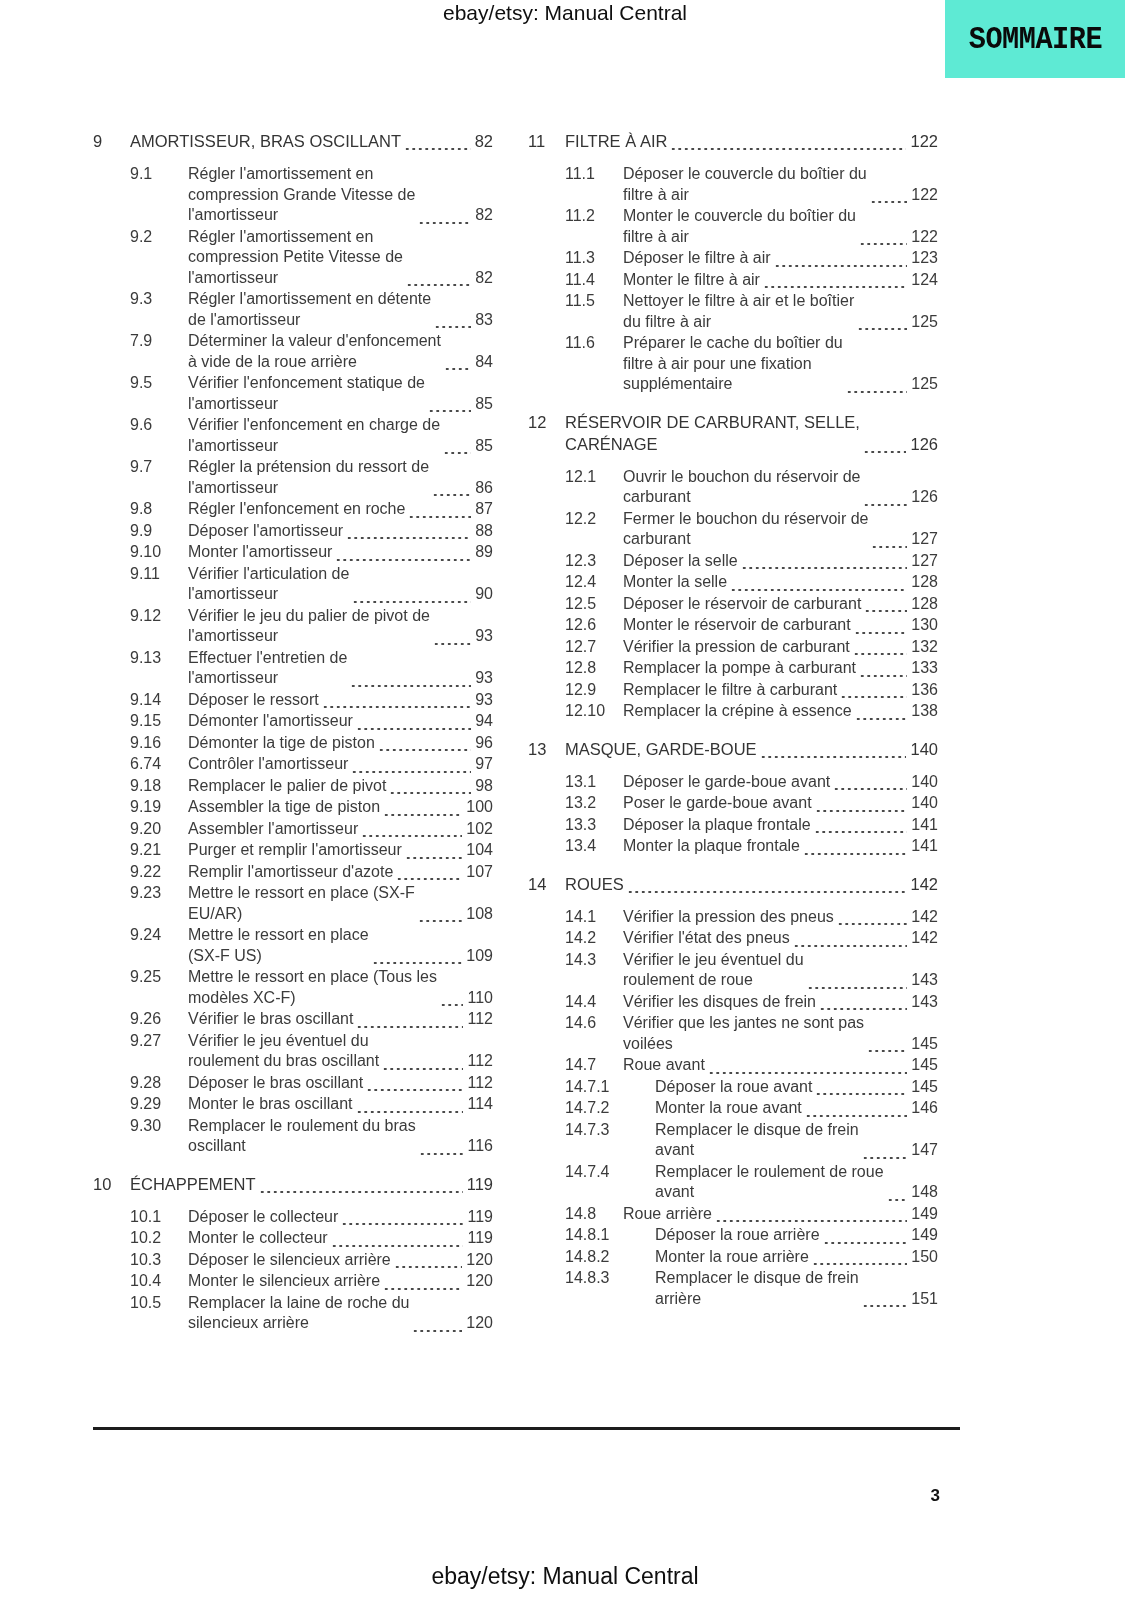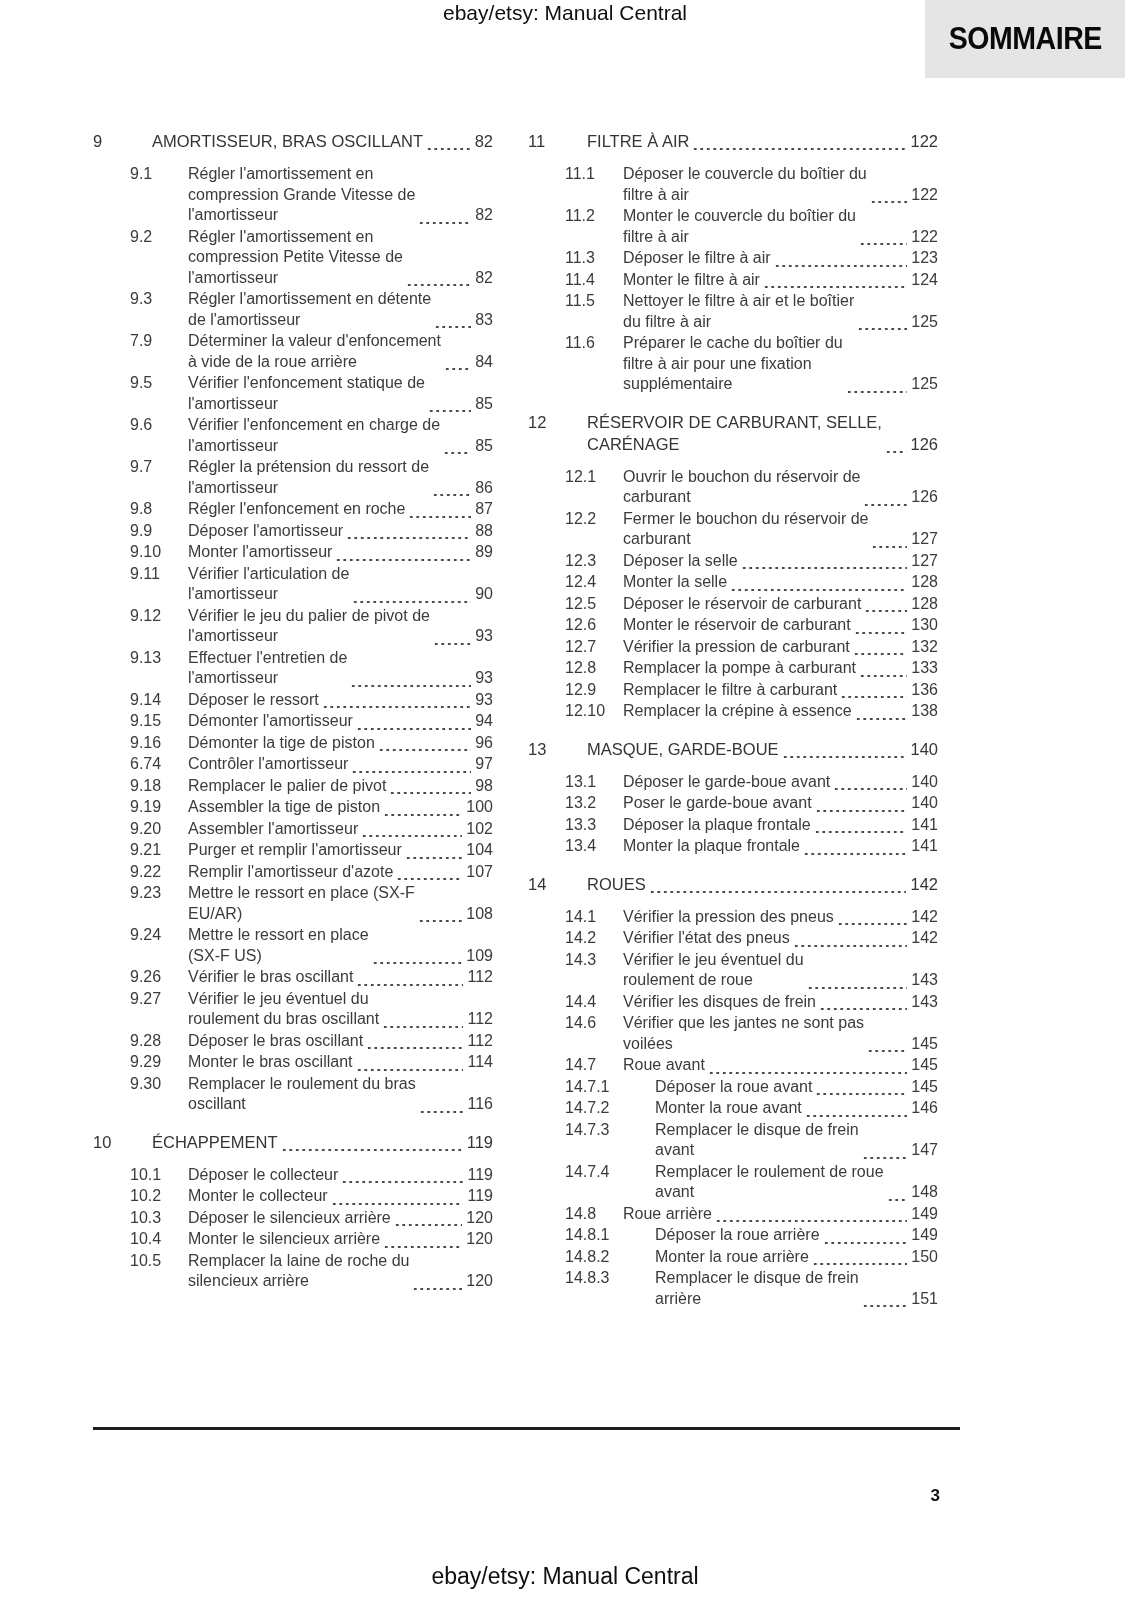--- a/index.html
+++ b/index.html
@@ -7,40 +7,40 @@
     width:1130px;height:1600px;position:relative;background:#ffffff;
     font-family:"Liberation Sans","DejaVu Sans",sans-serif;
     color:#3b3b3b;overflow:hidden;
   }
   
   .doc-header{
     position:absolute;top:1px;left:0;width:100%;
     text-align:center;font-size:21px;color:#0f0f0f;
   }
   .banner{
-    position:absolute;top:0;right:5px;width:200px;height:78px;
-    background:#e5e5e5;display:flex;align-items:center;justify-content:center;
+    position:absolute;top:0;right:5px;width:180px;height:78px;
+    background:#5eead4;display:flex;align-items:center;justify-content:center;font-family:Liberation Mono, monospace;
   }
   .banner-label{
     font-weight:700;font-size:31px;letter-spacing:-0.5px;color:#0a0a0a;
     transform:scaleX(0.92);
   }
   
   .toc{position:absolute;top:130px;left:0;width:1130px;}
   .toc-col{position:absolute;top:0;}
   .toc-col.col-0{left:93px;width:400px;}
   .toc-col.col-1{left:528px;width:410px;}
   .section{margin:0 0 0 0;}
   .section + .section{margin-top:16px;}
   .sec-head{
     display:flex;align-items:flex-start;
     font-size:16.5px;line-height:22px;color:#343434;margin-bottom:12px;
   }
   .sec-num{flex:none;width:37px;}
-  .sec-body{flex:1;display:flex;min-width:0;margin-left:22px;}
+  .sec-body{flex:1;display:flex;min-width:0;}
   .sec-title{flex:0 1 auto;white-space:pre-line;}
   .entry{
     display:flex;align-items:flex-start;
     font-size:16px;line-height:20.5px;margin-bottom:1px;
   }
   .e-indent{flex:none;width:37px;}
   .e-num{flex:none;width:58px;}
   .entry.lvl3 .e-num{width:90px;}
   .e-body{flex:1;display:flex;min-width:0;}
   .e-text{flex:0 1 auto;white-space:pre-line;}
@@ -307,20 +307,30 @@
           <span class="e-num">9.24</span>
           <span class="e-body">
             <span class="e-text">Mettre le ressort en place
 (SX-F US)</span>
             <span class="dots"></span>
             <span class="pg">109</span>
           </span>
         </div>
         <div class="entry">
           <span class="e-indent"></span>
+          <span class="e-num">9.25</span>
+          <span class="e-body">
+            <span class="e-text">Mettre le ressort en place (Tous les
+modèles XC-F)</span>
+            <span class="dots"></span>
+            <span class="pg">110</span>
+          </span>
+        </div>
+        <div class="entry">
+          <span class="e-indent"></span>
           <span class="e-num">9.26</span>
           <span class="e-body">
             <span class="e-text">Vérifier le bras oscillant</span>
             <span class="dots"></span>
             <span class="pg">112</span>
           </span>
         </div>
         <div class="entry">
           <span class="e-indent"></span>
           <span class="e-num">9.27</span>

